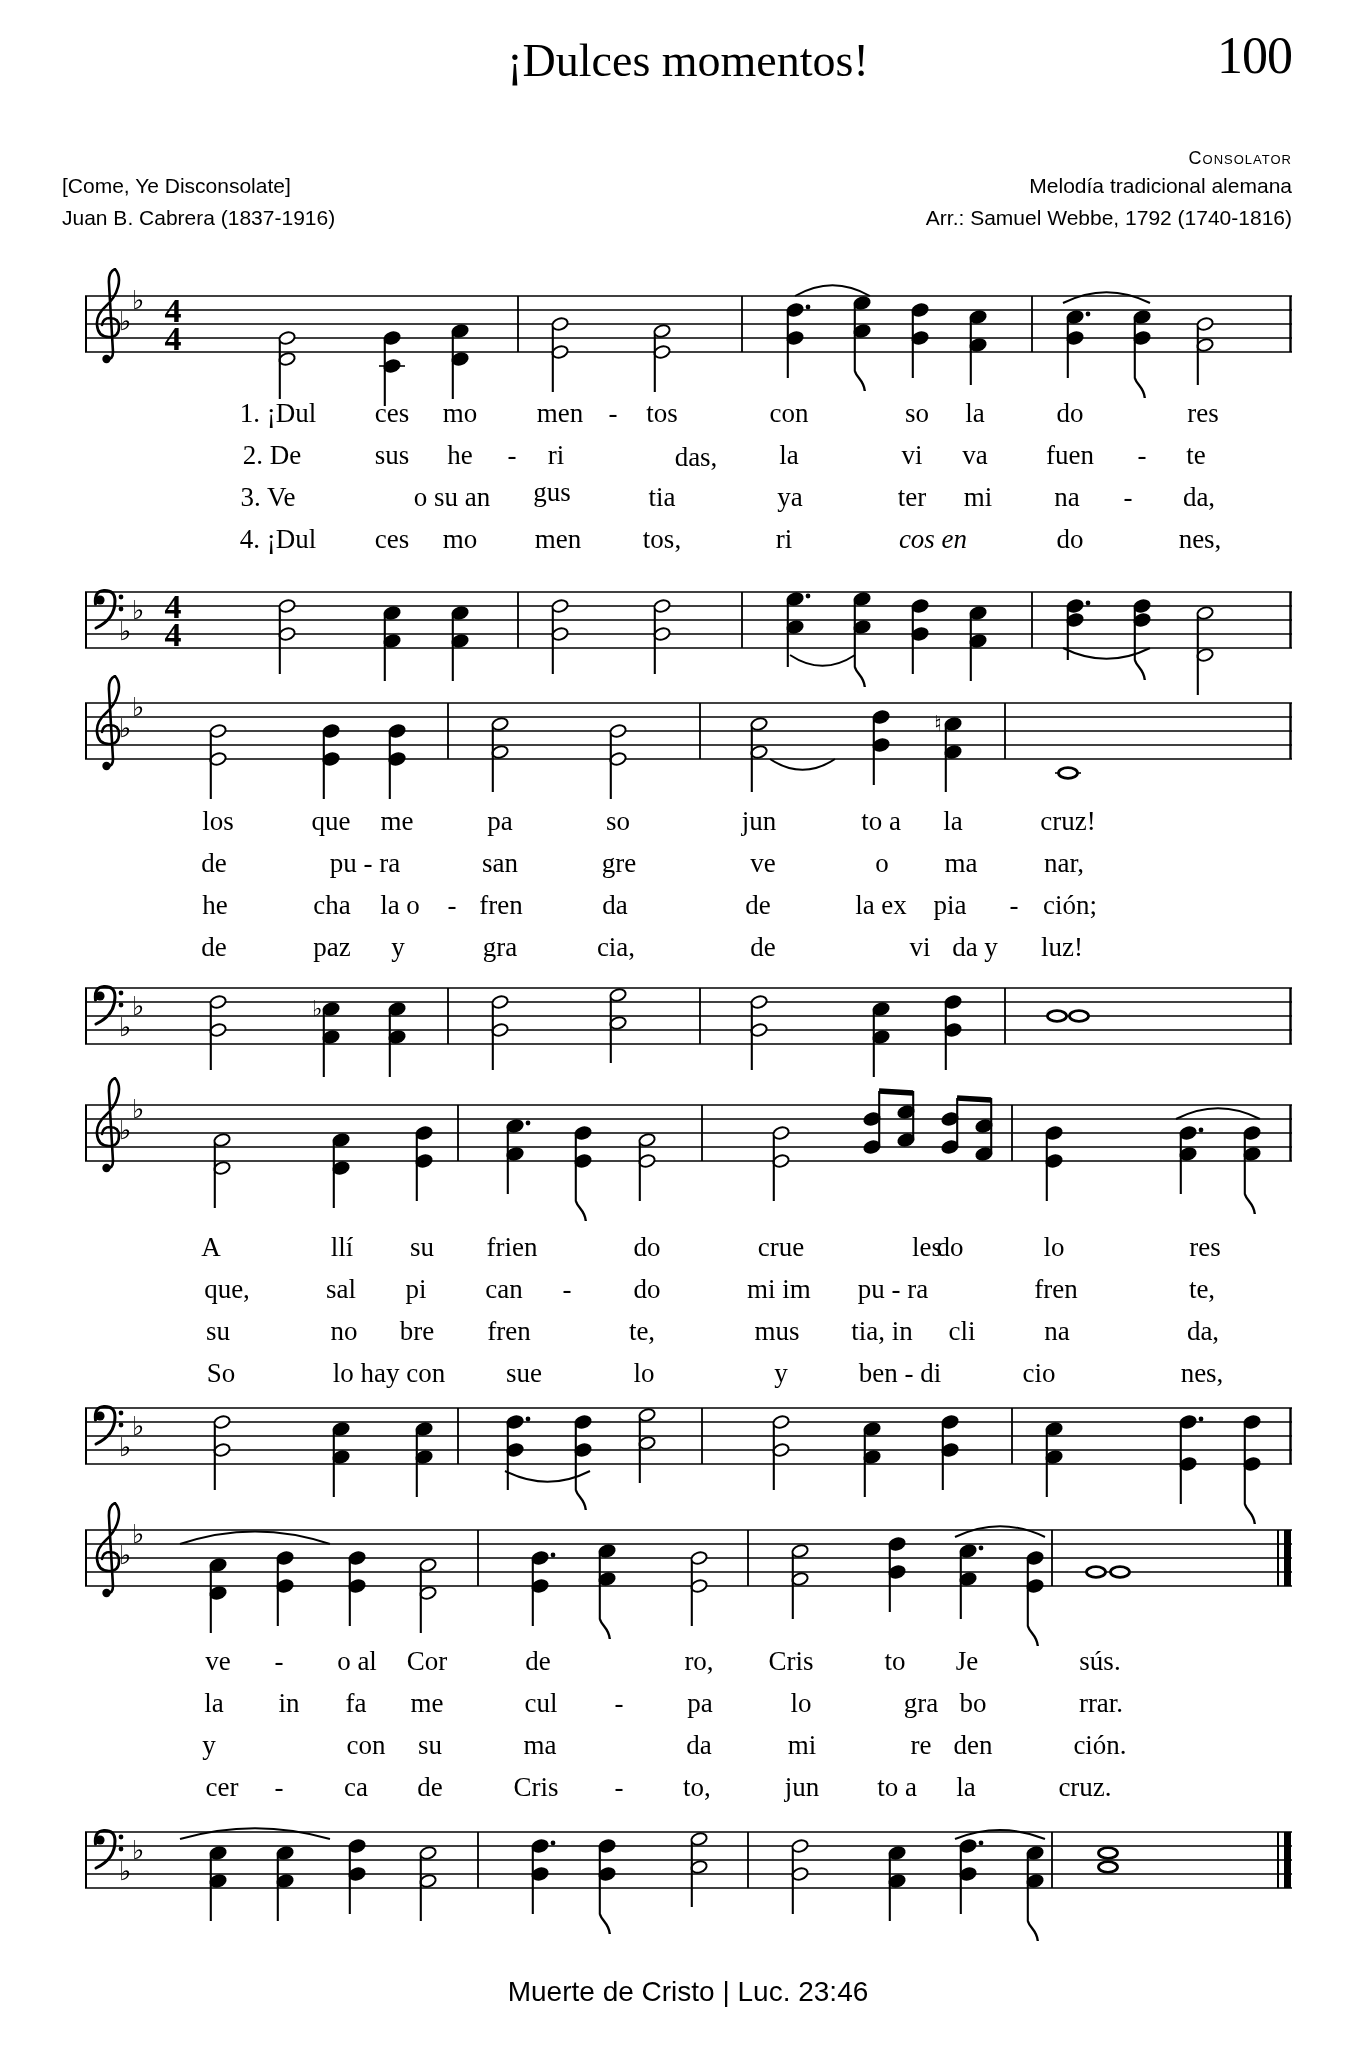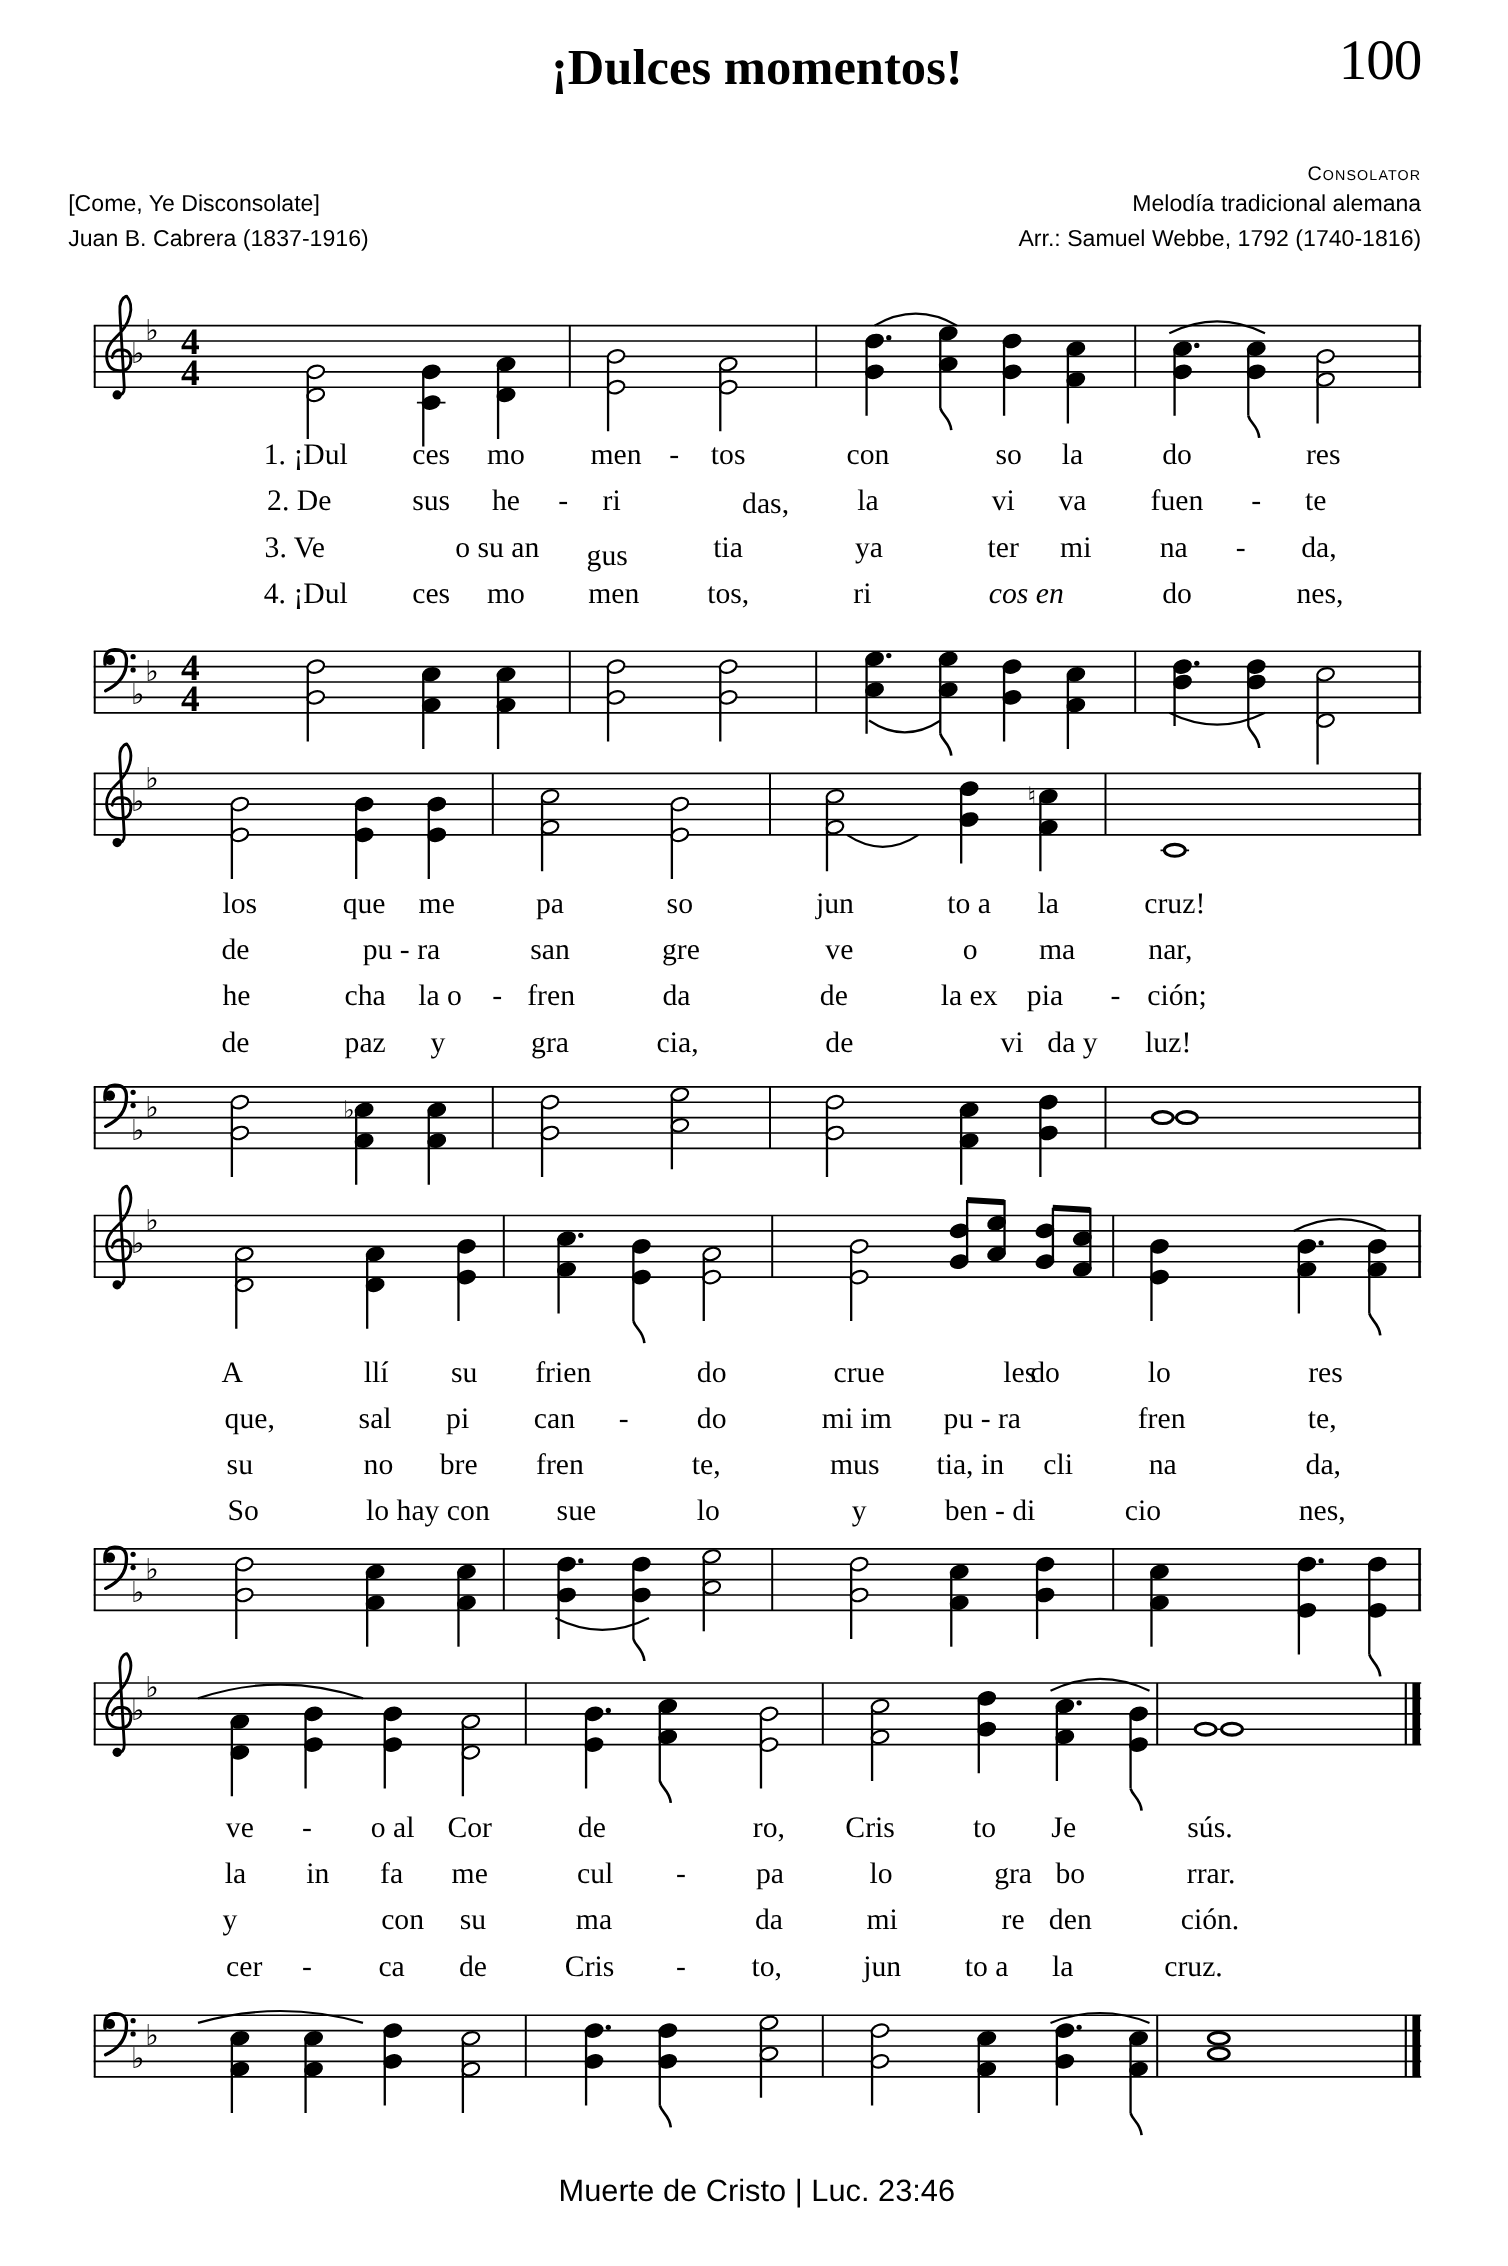--- a/index.html
+++ b/index.html
@@ -1,19 +1,19 @@
 <!DOCTYPE html>
 <html><head>
 <meta charset="utf-8">
 <style>
   html,body{margin:0;padding:0;background:#e8e8e8;}
   #page{position:relative;width:1371px;height:2060px;background:#ffffff;color:#000;
         font-family:"Liberation Serif",serif;overflow:hidden;}
   .abs{position:absolute;}
-  #title{top:34px;left:688px;transform:translateX(-50%);font-size:46px;font-weight:bold;
+  #title{top:34px;left:688px;transform:translateX(-50%);font-size:46px;font-weight:normal;
          white-space:nowrap;letter-spacing:0px;}
   #hymn-number{top:26px;right:79px;font-size:52px;font-weight:normal;letter-spacing:-1px;}
   .credit{font-family:"Liberation Sans",sans-serif;font-size:21px;white-space:nowrap;}
   #tune-name{top:148px;right:79px;font-size:18px;font-variant:small-caps;letter-spacing:1px;
              font-family:"Liberation Sans",sans-serif;}
   #melody-source{top:174px;right:79px;}
   #arranger{top:206px;right:79px;}
   #tune-origin{top:174px;left:62px;}
   #author{top:206px;left:62px;}
   #footer-caption{top:1976px;left:688px;transform:translateX(-50%);
@@ -183,21 +183,21 @@
       <span class="syl" style="left: 556px; top: 442px;">ri</span>
       <span class="syl" style="left: 662px; top: 444px; margin-left: 34px;">das,</span>
       <span class="syl" style="left: 789px; top: 442px;">la</span>
       <span class="syl" style="left: 912px; top: 442px;">vi</span>
       <span class="syl" style="left: 975px; top: 442px;">va</span>
       <span class="syl" style="left: 1070px; top: 442px;">fuen</span>
       <span class="syl" style="left: 1142px; top: 442px;">-</span>
       <span class="syl" style="left: 1196px; top: 442px;">te</span>
       <span class="syl" style="left: 268px; top: 484px;">3. Ve</span>
       <span class="syl" style="left: 452px; top: 484px;">o su an</span>
-      <span class="syl" style="left: 552px; top: 492px; text-align: center;">gus</span>
+      <span class="syl" style="left: 552px; top: 479px; text-align: center;">gus</span>
       <span class="syl" style="left: 662px; top: 484px;">tia</span>
       <span class="syl" style="left: 790px; top: 484px;">ya</span>
       <span class="syl" style="left: 912px; top: 484px;">ter</span>
       <span class="syl" style="left: 978px; top: 484px;">mi</span>
       <span class="syl" style="left: 1067px; top: 484px;">na</span>
       <span class="syl" style="left: 1128px; top: 484px;">-</span>
       <span class="syl" style="left: 1199px; top: 484px;">da,</span>
       <span class="syl" style="left: 278px; top: 526px;">4. ¡Dul</span>
       <span class="syl" style="left: 392px; top: 526px;">ces</span>
       <span class="syl" style="left: 460px; top: 526px;">mo</span>

